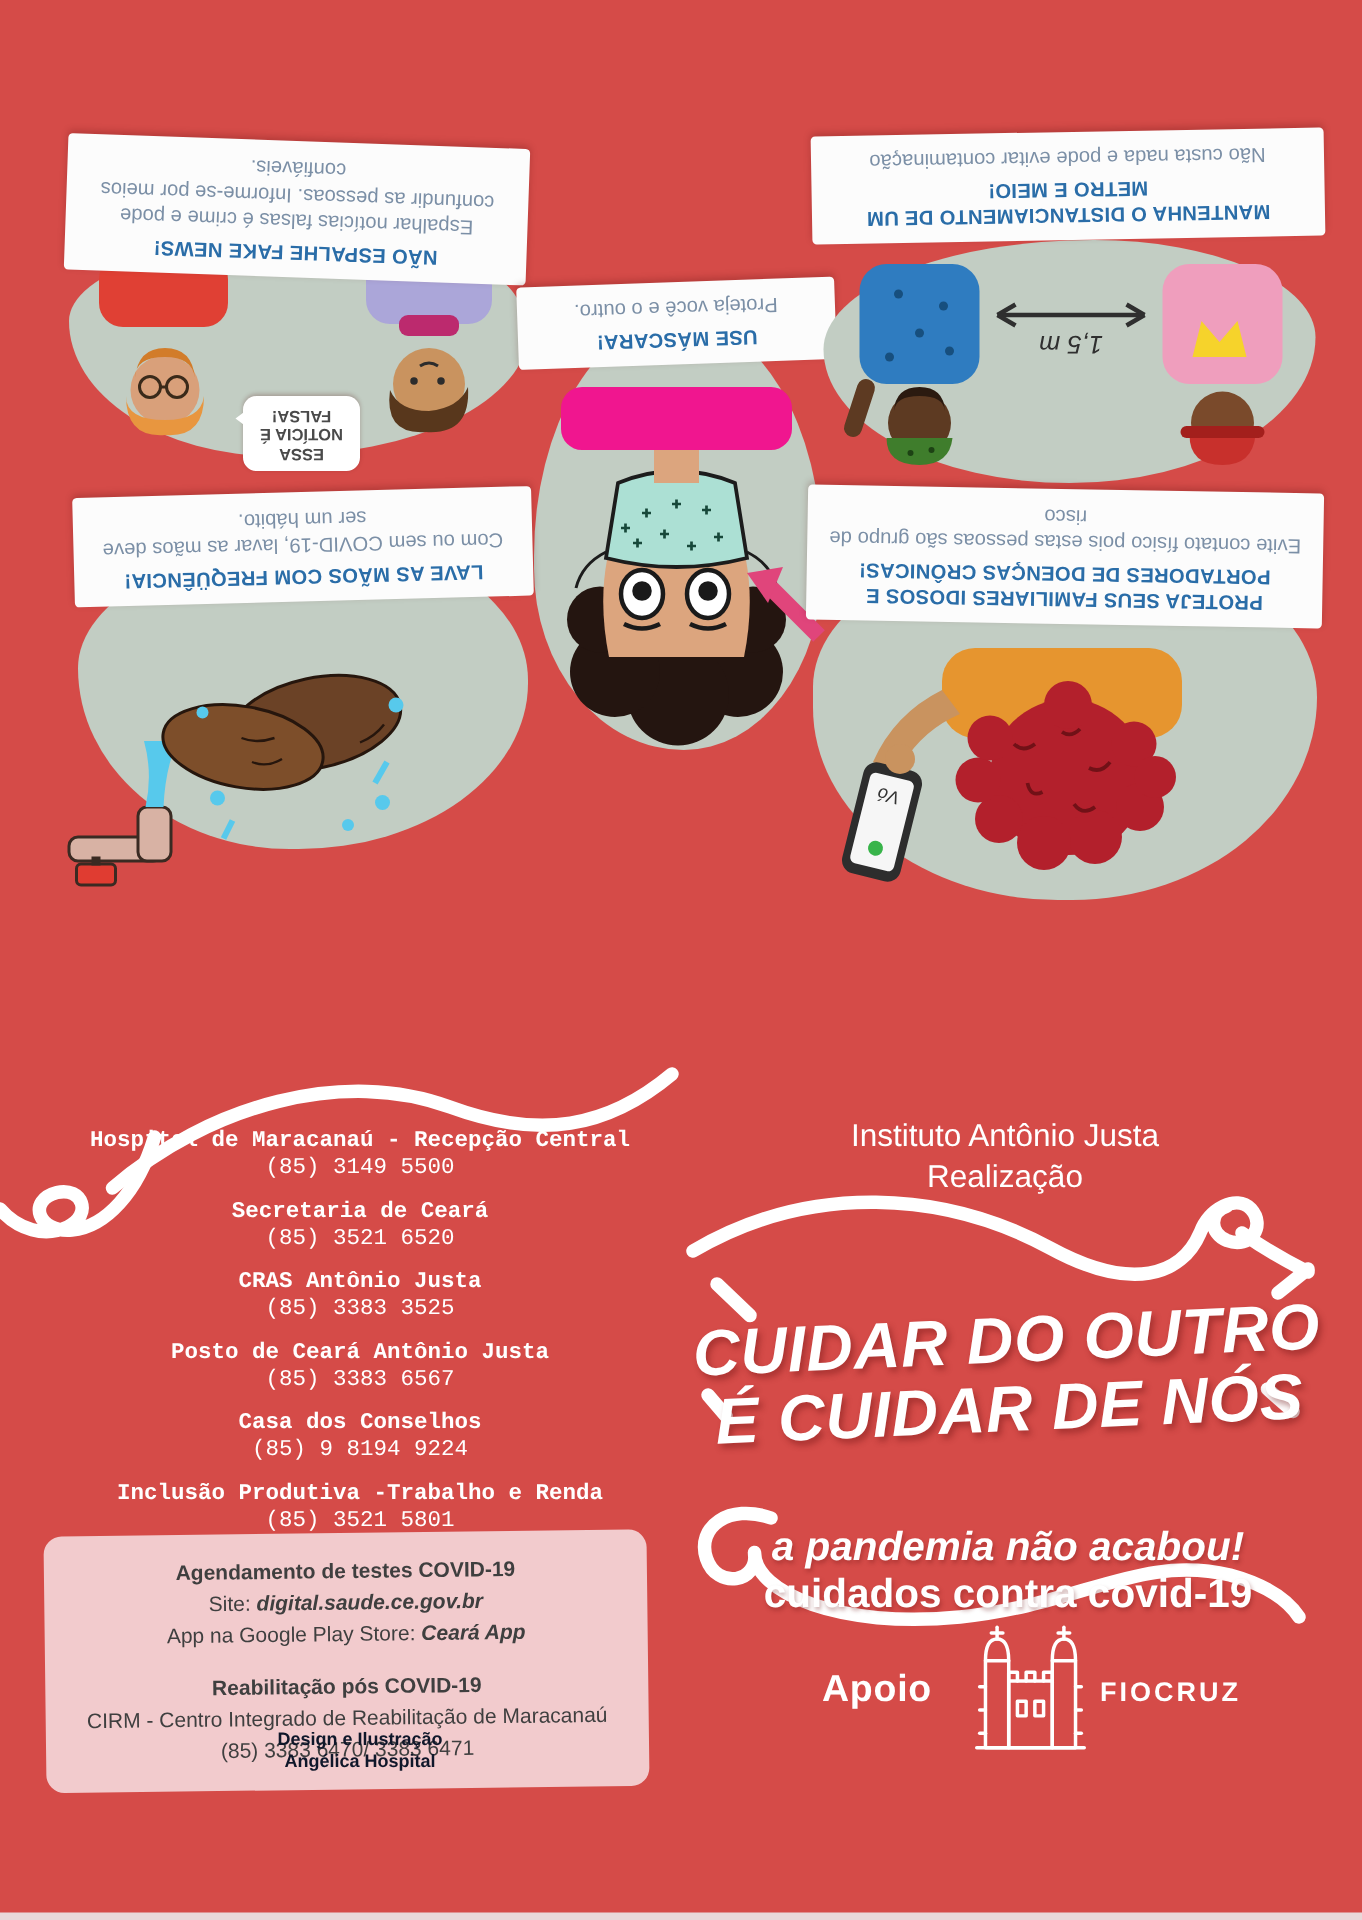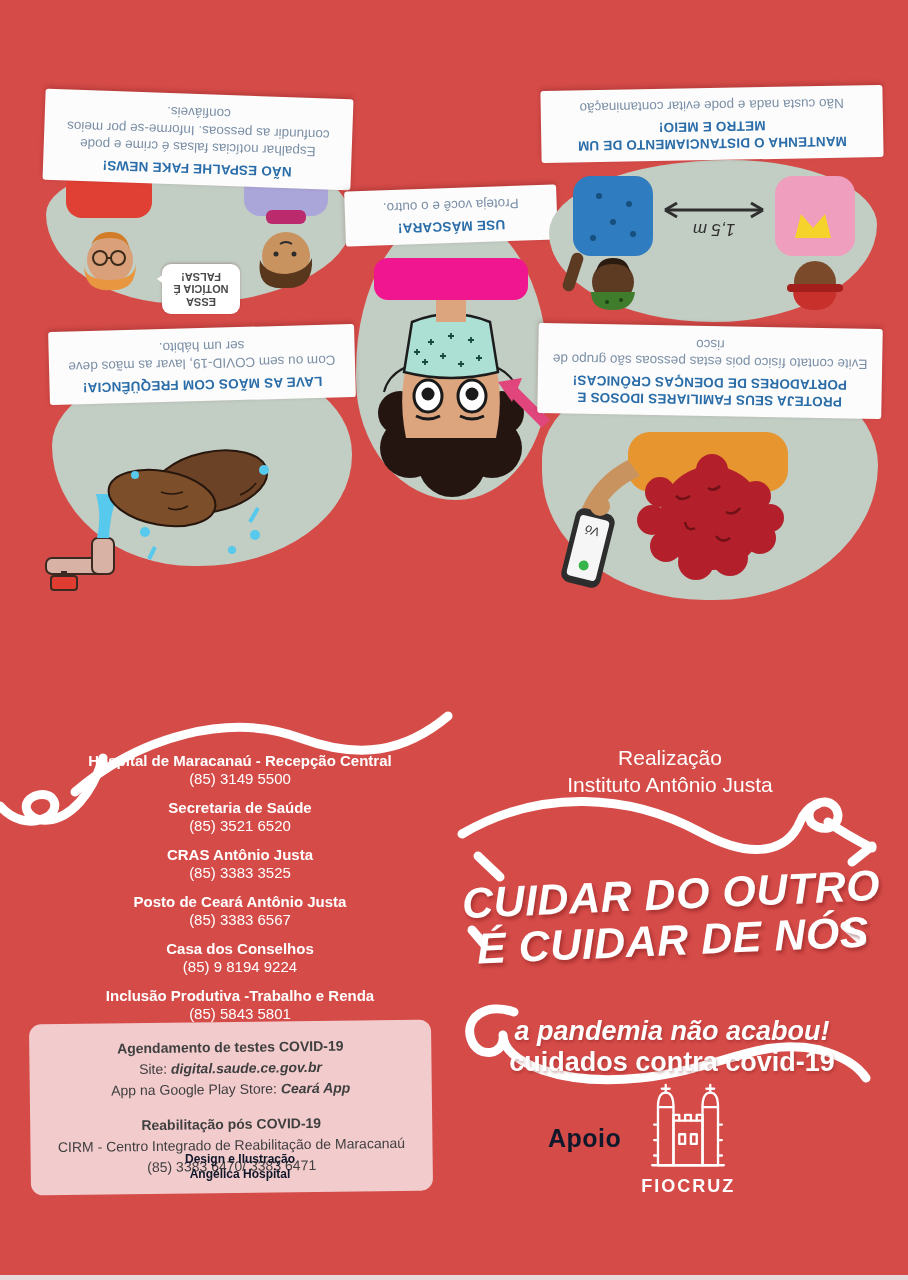--- a/index.html
+++ b/index.html
@@ -33,21 +33,21 @@
     padding:6px 6px;width:66px;text-align:center;
     font-weight:bold;color:#4a4a4a;font-size:11px;line-height:1.15;
     box-shadow:0 1px 3px rgba(80,10,10,.25);
   }
   .bubble:after{
     content:"";position:absolute;right:-14px;bottom:6px;
     border:9px solid transparent;border-left:12px solid #fff;
   }
 
   
-  .contacts{position:absolute;left:38px;top:752px;width:404px;text-align:center;color:#fff;}
+  .contacts{position:absolute;left:38px;top:752px;width:404px;text-align:center;color:#fff;font-family:Liberation Mono, monospace;}
   .contact{margin-bottom:11px;}
   .contact .c-name{font-weight:bold;font-size:15px;line-height:1.2;}
   .contact .c-phone{font-size:15px;line-height:1.2;}
 
   .pinkbox{
     position:absolute;left:30px;top:1022px;width:402px;
     background:#f2cbcd;border-radius:12px;
     transform:rotate(-0.7deg);
     padding:15px 12px 16px 12px;box-sizing:border-box;
     text-align:center;color:#3f3f3f;font-size:14px;line-height:1.5;
@@ -70,22 +70,22 @@
     white-space:nowrap;
   }
   .subtitle{
     position:absolute;left:448px;top:976px;width:448px;text-align:center;
     color:#fff;font-weight:bold;font-size:27px;line-height:1.15;
     text-shadow:1px 2px 3px rgba(110,20,20,.35);
   }
   .subtitle .line1{font-style:italic;margin-top:40px;}
 
   .apoio-row{position:absolute;left:548px;top:1080px;width:280px;display:flex;align-items:center;gap:20px;}
-  .apoio-label{color:#0f172a;font-size:25px;font-weight:bold;letter-spacing:.5px;}
-  .fiocruz{display:flex;flex-direction:column;align-items:center;}
+  .apoio-label{color:#ffffff;font-size:25px;font-weight:bold;letter-spacing:.5px;}
+  .fiocruz{display:flex;flex-direction:row;align-items:center;}
   .fiocruz-name{color:#fff;font-weight:bold;font-size:18px;letter-spacing:2px;margin-top:4px;}
 
   .bottom-strip{position:absolute;left:0;bottom:0;width:100%;height:5px;background:#e9d8d9;}
 
   svg text{font-family:"Liberation Sans",sans-serif;}
 </style>
 </head>
 <body>
 
 <div class="page">
@@ -280,38 +280,38 @@
       <div class="card-body">Evite contato físico pois estas pessoas são grupo de risco</div>
     </div>
   </div>
 
   <div class="contacts">
     <div class="contact">
       <div class="c-name">Hospital de Maracanaú - Recepção Central</div>
       <div class="c-phone">(85) 3149 5500</div>
     </div>
     <div class="contact">
-      <div class="c-name">Secretaria de Saúde</div>
+      <div class="c-name">Secretaria de Ceará</div>
       <div class="c-phone">(85) 3521 6520</div>
     </div>
     <div class="contact">
       <div class="c-name">CRAS Antônio Justa</div>
       <div class="c-phone">(85) 3383 3525</div>
     </div>
     <div class="contact">
       <div class="c-name">Posto de Ceará Antônio Justa</div>
       <div class="c-phone">(85) 3383 6567</div>
     </div>
     <div class="contact">
       <div class="c-name">Casa dos Conselhos</div>
       <div class="c-phone">(85) 9 8194 9224</div>
     </div>
     <div class="contact">
       <div class="c-name">Inclusão Produtiva -Trabalho e Renda</div>
-      <div class="c-phone">(85) 5843 5801</div>
+      <div class="c-phone">(85) 3521 5801</div>
     </div>
     <div class="contact">
       <div class="c-name">Grupo de Cuidados Maravida</div>
       <div class="c-phone">instagram:@maravidacuidados</div>
     </div>
   </div>
 
   <div class="pinkbox">
     <div class="bold">Agendamento de testes COVID-19</div>
     <div>
@@ -327,22 +327,22 @@
     <div>CIRM - Centro Integrado de Reabilitação de Maracanaú</div>
     <div>(85) 3383 6470/ 3383 6471</div>
   </div>
 
   <div class="credits">
     <div>Design e Ilustração</div>
     <div>Angélica Hospital</div>
   </div>
 
   <div class="realization">
+    <div>Instituto Antônio Justa</div>
     <div>Realização</div>
-    <div>Instituto Antônio Justa</div>
   </div>
 
   <div class="big-title">
     <div>CUIDAR DO OUTRO</div>
     <div>É CUIDAR DE NÓS</div>
   </div>
 
   <div class="subtitle">
     <div class="line1">a pandemia não acabou!</div>
     <div>cuidados contra covid-19</div>

